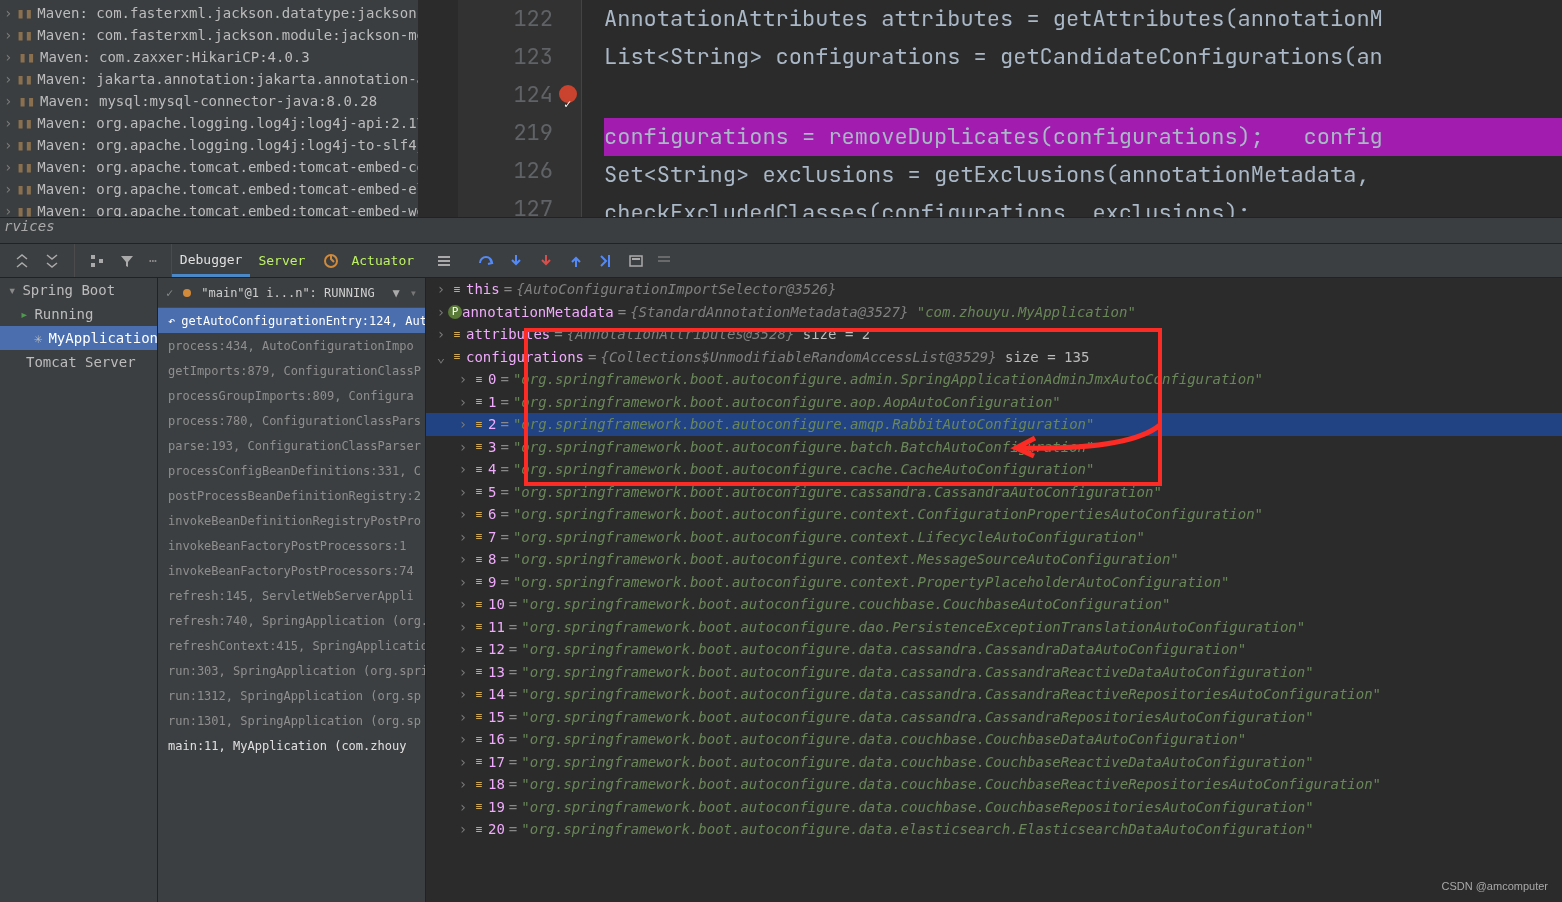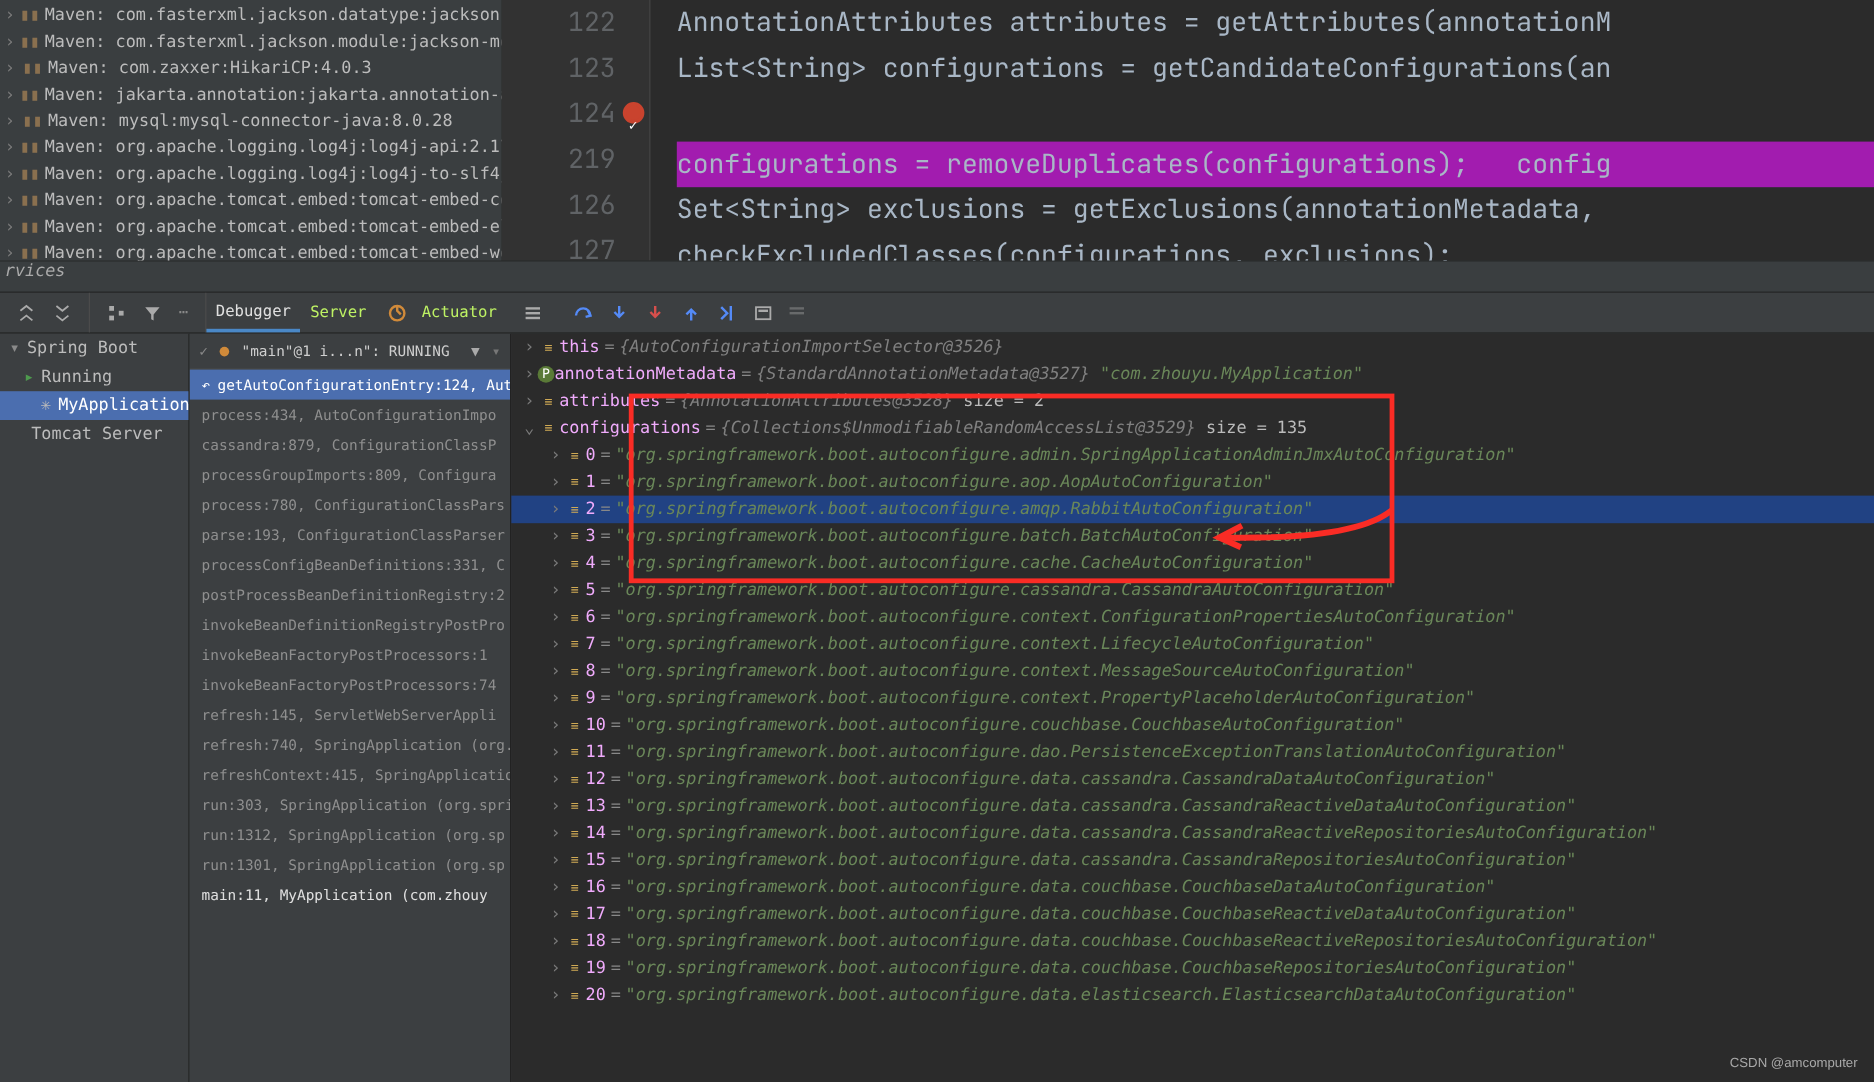--- a/index.html
+++ b/index.html
@@ -49,20 +49,21 @@
     position:relative;
   }
   .gutter{
     width:124px;
     background:#323232;
     color:#606366;
     text-align:right;
     padding-right:28px;
     border-right:1px solid #444;
     position:relative;
+    margin-left:40px;
   }
   .gut-mark{position:absolute;right:4px;width:18px;height:18px;border:3px solid #c9432e;border-radius:50%;background:#c9432e;}
   .gut-mark::after{content:"✓";color:#fff;font-size:12px;position:absolute;left:2px;top:-3px;}
   .code{
     flex:1;
     white-space:pre;
     padding-left:22px;
   }
   .code-line{height:38px;}
   .code-line.hi{background:#a21caf;margin-top:42px;}
@@ -354,21 +355,21 @@
     </div>
     <div id="frames-list">
         <div class="frame-row top">
           <span>↶</span>
           <span>getAutoConfigurationEntry:124, Auto</span>
         </div>
         <div class="frame-row">
           <span>process:434, AutoConfigurationImpo</span>
         </div>
         <div class="frame-row">
-          <span>cassandra:879, ConfigurationClassP</span>
+          <span>getImports:879, ConfigurationClassP</span>
         </div>
         <div class="frame-row">
           <span>processGroupImports:809, Configura</span>
         </div>
         <div class="frame-row">
           <span>process:780, ConfigurationClassPars</span>
         </div>
         <div class="frame-row">
           <span>parse:193, ConfigurationClassParser</span>
         </div>

